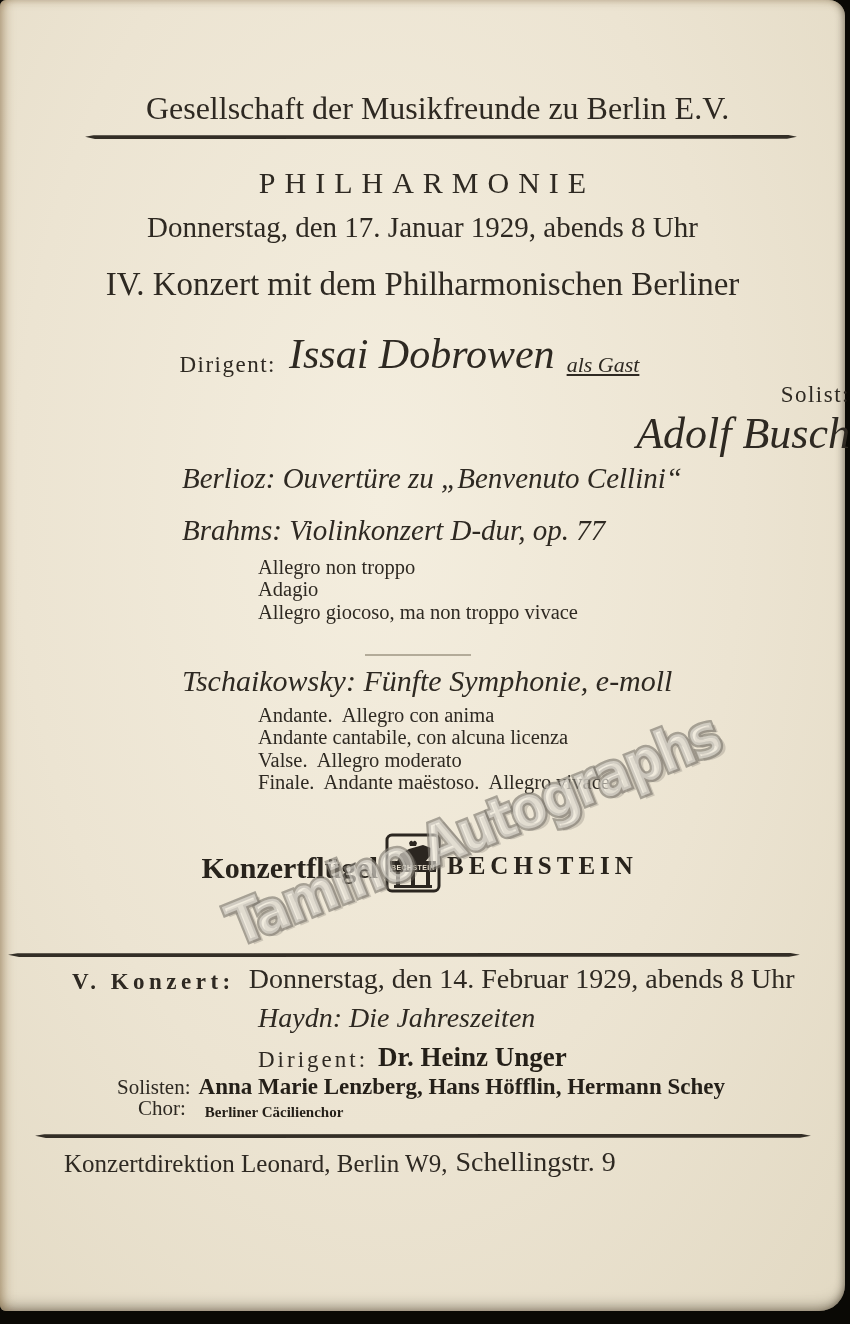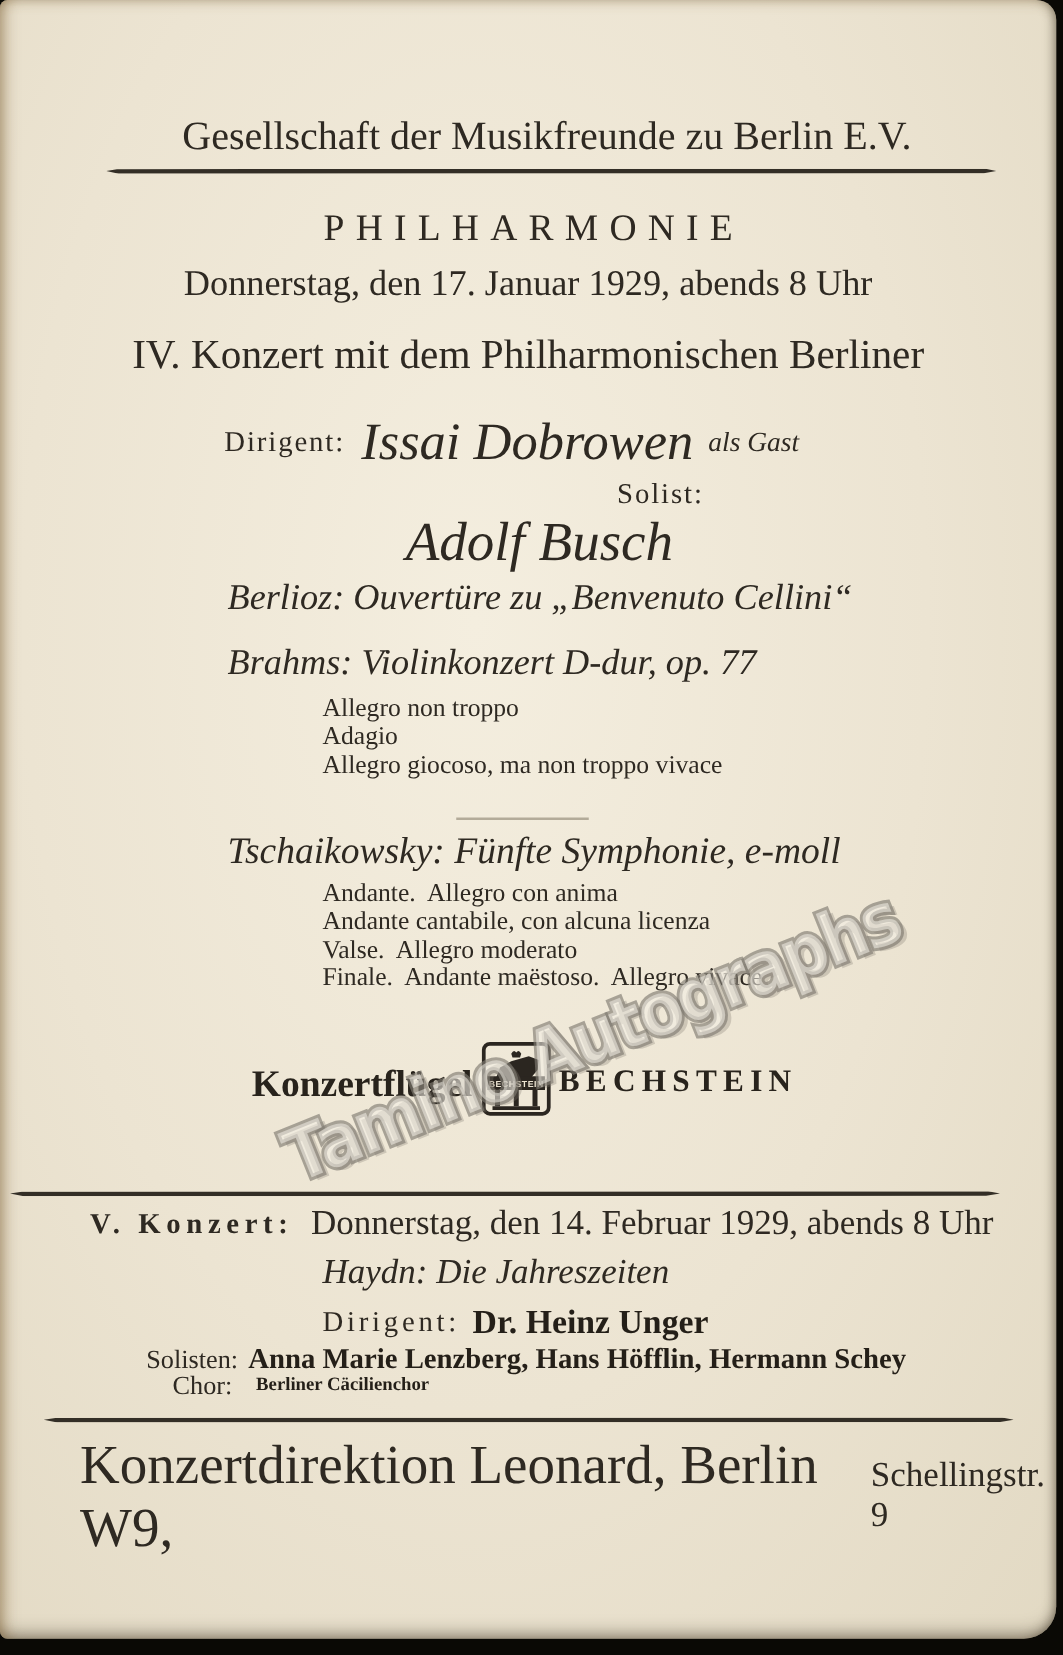--- a/index.html
+++ b/index.html
@@ -16,21 +16,21 @@
     box-shadow:
       inset 10px 0 12px -7px rgba(125,95,50,0.55),
       inset -7px 0 9px -6px rgba(50,40,25,0.55),
       inset 0 -12px 14px -9px rgba(50,40,25,0.5),
       inset 0 8px 10px -7px rgba(125,95,50,0.30);
   }
   .abs{position:absolute;}
   .center{left:0;width:100%;text-align:center;}
   .it{font-style:italic;}
   .b{font-weight:700;}
-  .row{display:flex;align-items:center;}
+  .row{display:flex;align-items:flex-end;}
   .rule{background:#332e26;height:4px;border-radius:2px;
         clip-path:polygon(0 45%,1.2% 8%,98.8% 0,100% 45%,98.6% 92%,1.4% 100%);}
   .movement{font-size:20.5px;line-height:22.4px;white-space:pre-wrap;}
   .label-col{width:276px;text-align:right;letter-spacing:1.5px;}
   .watermark{
     z-index:6;
     font-family:"DejaVu Sans","Liberation Sans",sans-serif;
     font-weight:700;font-size:58px;letter-spacing:-3px;white-space:nowrap;
     color:rgba(242,238,229,0.55);
     -webkit-text-stroke:5px rgba(128,123,113,0.65);
@@ -49,21 +49,21 @@
   <div class="abs rule" style="left:85px;top:135px;width:712px;"></div>
 
   <div class="abs center" style="top:166px;font-size:30px;letter-spacing:9px;text-indent:9px;">PHILHARMONIE</div>
   <div class="abs center" style="top:211px;font-size:29px;">Donnerstag, den 17. Januar 1929, abends 8 Uhr</div>
 
   <div class="abs center" style="top:266px;font-size:33px;">IV. Konzert mit dem Philharmonischen Berliner</div>
 
   <div class="abs row" style="left:0;top:330px;width:850px;">
     <span class="label-col" style="font-size:23px;">Dirigent:</span>
     <span class="it" style="font-size:42px;margin-left:13px;">Issai Dobrowen</span>
-    <span class="it" style="font-size:22px;margin-left:12px;">als Gast</span>
+    <span class="it" style="font-size:22px;margin-left:12px;text-decoration:underline;">als Gast</span>
   </div>
   <div class="abs row" style="left:0;top:382px;width:850px;flex-direction:column;">
     <span class="label-col" style="font-size:23px;">Solist:</span>
     <span class="it" style="font-size:44px;margin-left:13px;">Adolf Busch</span>
   </div>
 
   <div class="abs it" style="left:182px;top:462px;font-size:29px;">Berlioz: Ouvertüre zu „Benvenuto Cellini“</div>
 
   <div class="abs it" style="left:182px;top:514px;font-size:29px;">Brahms: Violinkonzert D-dur, op. 77</div>
   <div class="abs" style="left:258px;top:556px;">
@@ -119,17 +119,17 @@
     <span class="b" style="font-size:23px;margin-left:8px;color:#241f18;">Anna Marie Lenzberg, Hans Höfflin, Hermann Schey</span>
   </div>
 
   <div class="abs row" style="left:138px;top:1096px;">
     <span style="font-size:21px;">Chor:</span>
     <span class="b" style="font-size:15px;margin-left:19px;color:#241f18;">Berliner Cäcilienchor</span>
   </div>
 
   <div class="abs rule" style="left:35px;top:1134px;width:776px;"></div>
   <div class="abs row" style="left:64px;top:1146px;">
-    <span style="font-size:44px;font-family:Liberation Serif, serif;">Konzertdirektion Leonard, Berlin W9,</span>
+    <span style="font-size:25px;font-family:Liberation Serif, serif;">Konzertdirektion Leonard, Berlin W9,</span>
     <span style="font-size:28px;margin-left:8px;">Schellingstr. 9</span>
   </div>
 
 </div>
 
 </body></html>

